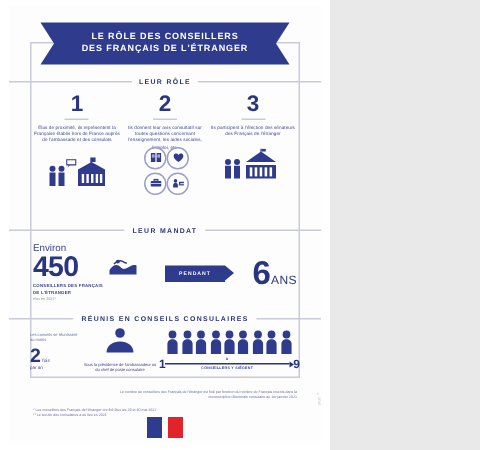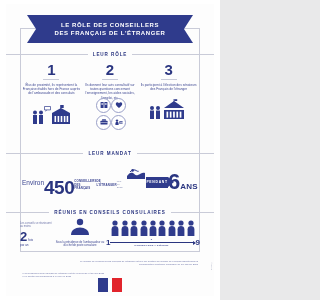--- a/index.html
+++ b/index.html
@@ -81,39 +81,39 @@
     display:flex;align-items:center;justify-content:center;
     background:#fff;
   }
   .circ svg{display:block;}
   
   .mandate{
     position:absolute;left:16px;right:16px;top:158px;height:40px;
     display:flex;align-items:center;justify-content:space-between;
   }
   .m-left{display:flex;align-items:flex-end;}
-  .m-left .col{display:flex;flex-direction:row;}
+  .m-left .col{display:flex;flex-direction:column;}
   .environ{font-size:6.5px;line-height:8px;color:#3a4490;}
   .big450{font-size:19px;line-height:18px;font-weight:bold;color:#2a3580;letter-spacing:-.5px;}
   .m-sub{font-size:2.9px;line-height:3.6px;font-weight:bold;color:#3a4490;letter-spacing:.15px;margin-top:1px;}
   .m-note{font-size:2.5px;line-height:3.2px;color:#8d93b8;margin-top:1px;}
   .badge{
     position:relative;background:#2f3b8c;color:#fff;
     height:11px;width:40px;
     display:flex;align-items:center;justify-content:center;
     font-size:3.4px;font-weight:bold;letter-spacing:.7px;
   }
   .badge:after{
     content:"";position:absolute;right:-6px;top:0;
     border-top:5.5px solid transparent;border-bottom:5.5px solid transparent;
     border-left:6px solid #2f3b8c;
   }
   .m-right{display:flex;align-items:baseline;}
   .big6{font-size:22px;line-height:20px;font-weight:bold;color:#2a3580;}
-  .ans{font-size:8px;font-weight:bold;color:#2a3580;letter-spacing:.3px;}
+  .ans{font-size:8px;font-weight:normal;color:#2a3580;letter-spacing:.3px;}
   
   .councils{
     position:absolute;left:14px;right:14px;top:214px;height:46px;
     display:flex;align-items:flex-start;
   }
   .c-left{width:34px;display:flex;flex-direction:column;align-items:flex-start;padding-top:4px;}
   .c-left .cap{font-size:2.7px;line-height:3.4px;color:#6c73a8;}
   .two-row{display:flex;align-items:baseline;margin-top:2px;}
   .two{font-size:13px;line-height:12px;font-weight:bold;color:#2a3580;}
   .two-un{font-size:3.2px;color:#3a4490;margin-left:1px;line-height:4px;}

